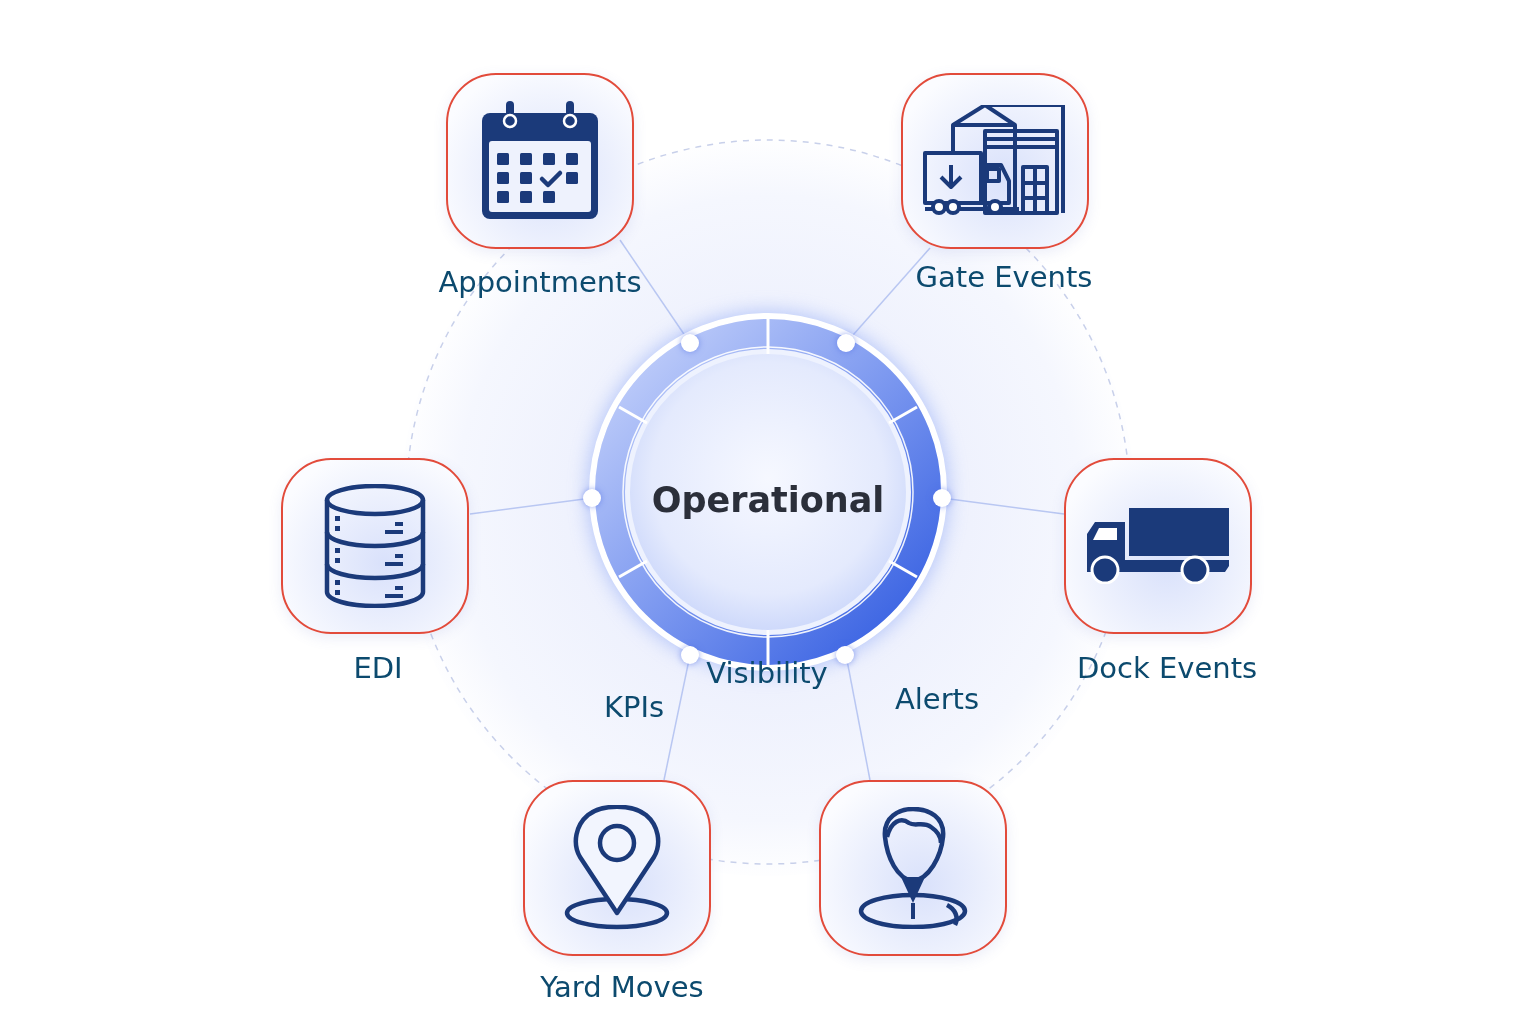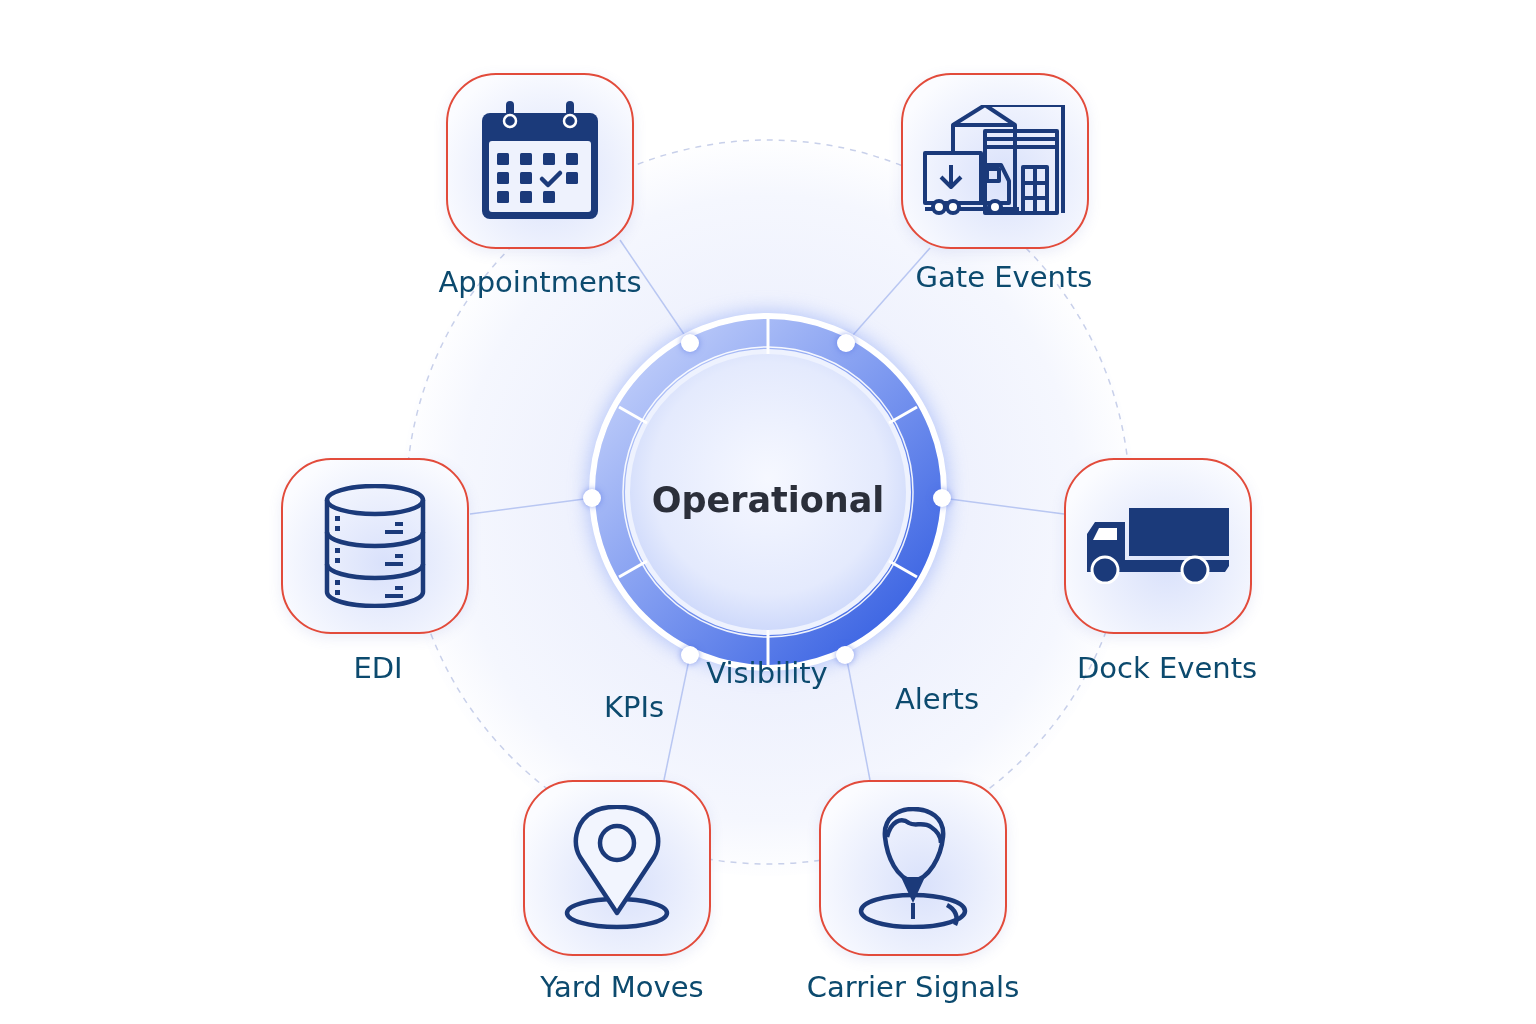--- a/index.html
+++ b/index.html
@@ -211,14 +211,13 @@
       <g fill="none" stroke="#1b3a7a" stroke-width="4.5" stroke-linejoin="round">
         <ellipse cx="56" cy="104" rx="52" ry="16"></ellipse>
         <path d="M28 30 C26 10 42 2 56 2 C72 2 88 10 86 30 C84 50 72 72 56 74 C40 72 30 50 28 30 Z"></path>
         <path d="M30 30 C34 14 44 10 52 16 C58 20 66 14 74 20 C80 24 84 30 84 36"></path>
         <path d="M90 98 C98 102 102 110 98 118"></path>
       </g>
       <path d="M44 70 L56 96 L68 70 Z" fill="#1b3a7a"></path>
       <path d="M56 96 V112" stroke="#1b3a7a" stroke-width="4"></path>
     </svg>
   </div>
-  <div class="label" style="left:913px;top:970px;">Carrier Signals</div>
 </div>
 
 </body></html>

